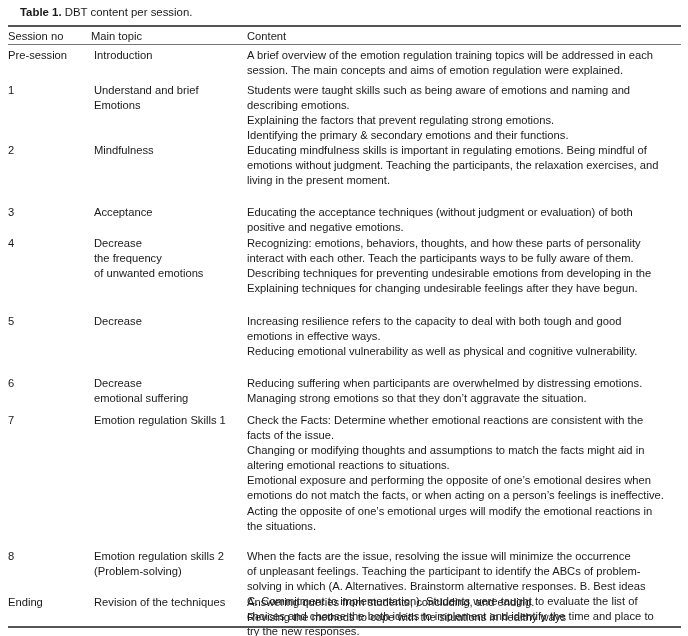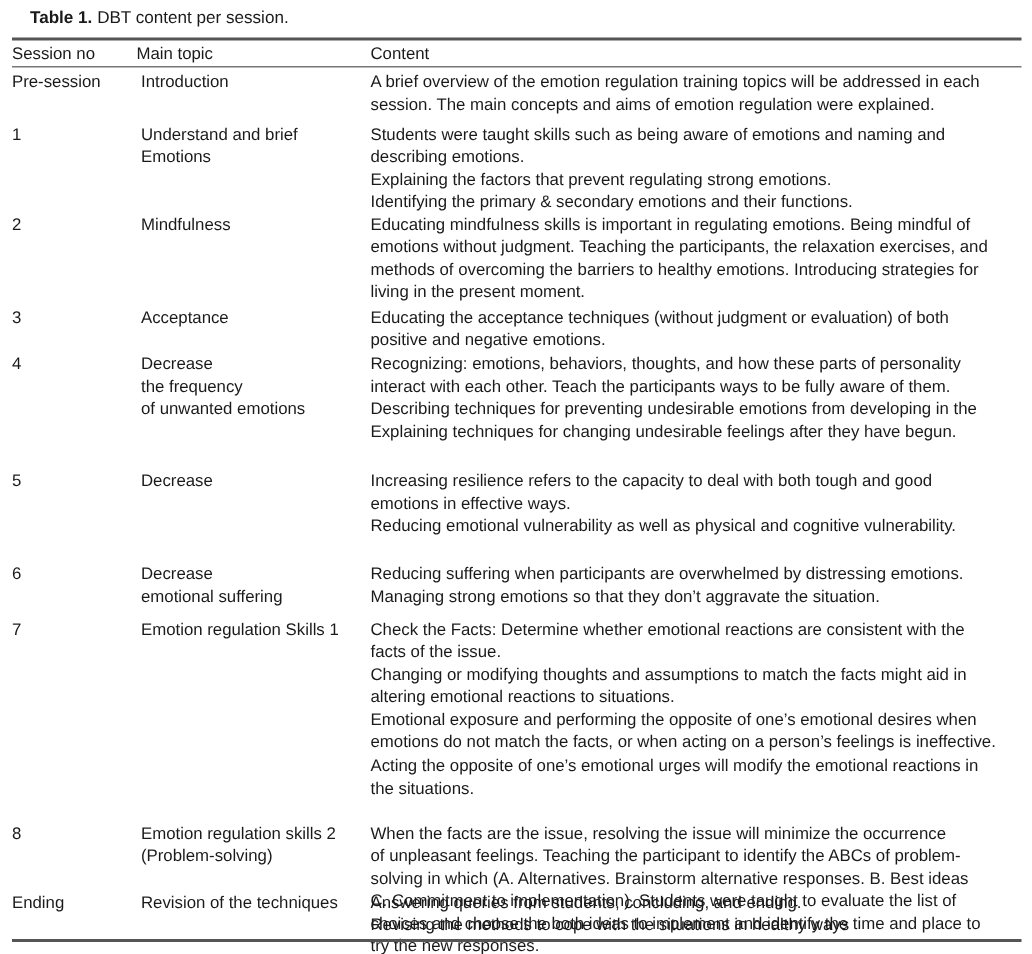--- a/index.html
+++ b/index.html
@@ -63,21 +63,20 @@
     <div class="row" style="top: 143px;">
       <div class="c1">
         <span class="line">2</span>
       </div>
       <div class="c2">
         <span class="line">Mindfulness</span>
       </div>
       <div class="c3">
         <span class="line">Educating mindfulness skills is important in regulating emotions. Being mindful of</span>
         <span class="line">emotions without judgment. Teaching the participants, the relaxation exercises, and</span>
-        <span class="line">methods of overcoming the barriers to healthy emotions. Introducing strategies for</span>
         <span class="line">living in the present moment.</span>
       </div>
     </div>
     <div class="row" style="top: 205px;">
       <div class="c1">
         <span class="line">3</span>
       </div>
       <div class="c2">
         <span class="line">Acceptance</span>
       </div>

